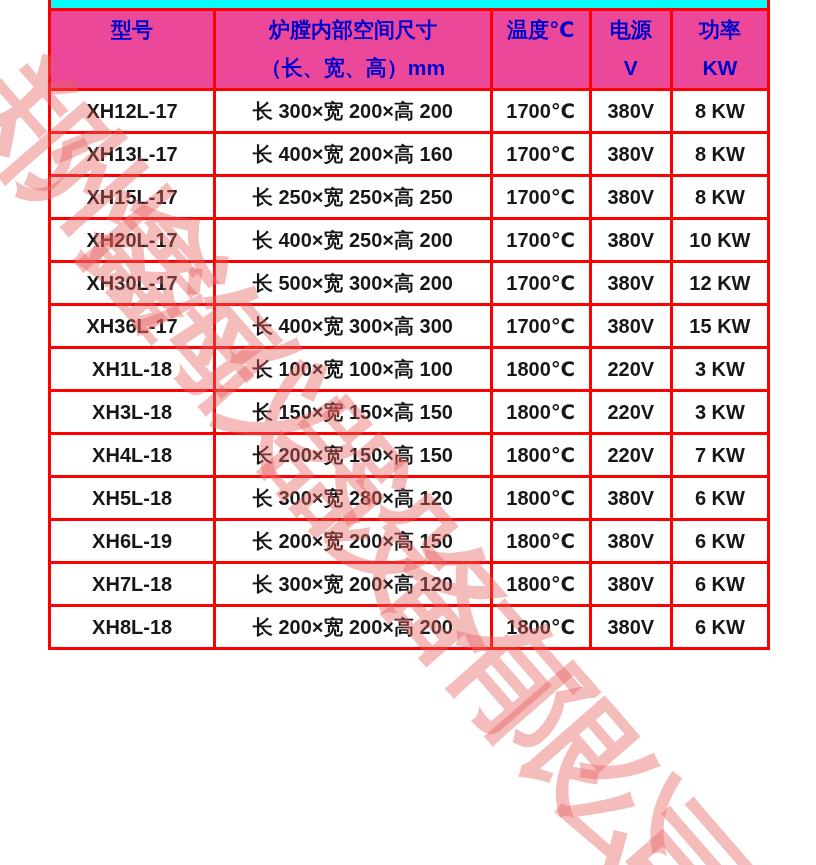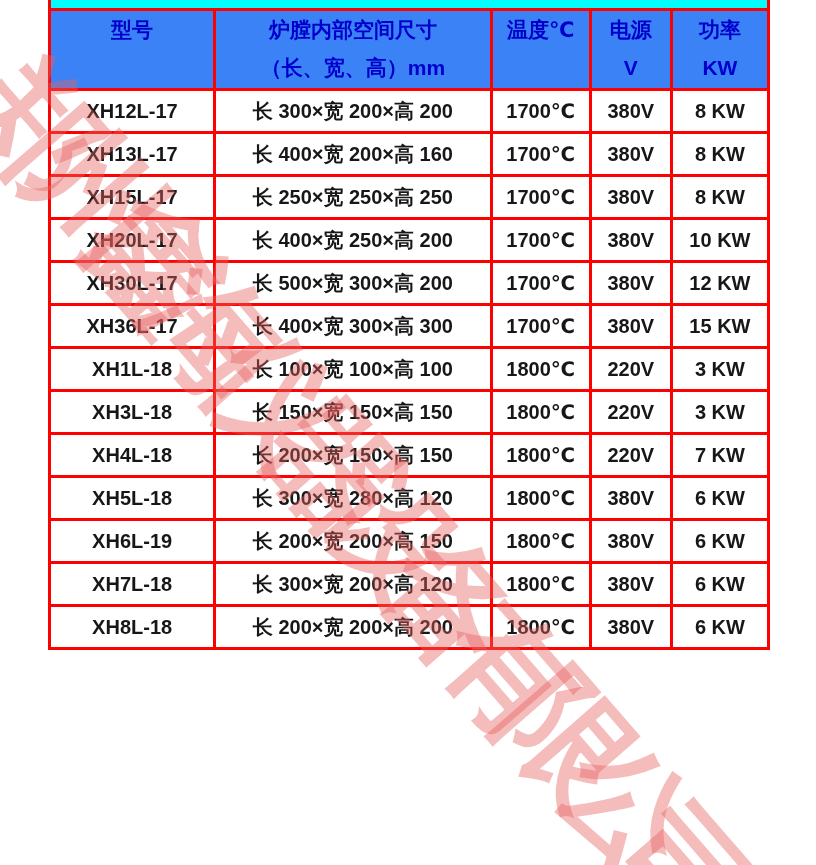--- a/index.html
+++ b/index.html
@@ -41,21 +41,21 @@
     border: 3px solid #ff0000;
     padding: 0;
     text-align: center;
     vertical-align: middle;
     overflow: hidden;
   }
   .spec-table thead tr {
     height: 77px;
   }
   .spec-table th {
-    background: #3b82f6;
+    background: #ec4899;
     color: #0000cc;
     font-weight: bold;
     font-size: 21px;
   }
   .hwrap {
     display: flex;
     flex-direction: column;
     justify-content: space-between;
     height: 70px;
     padding: 3px 0 4px 0;

